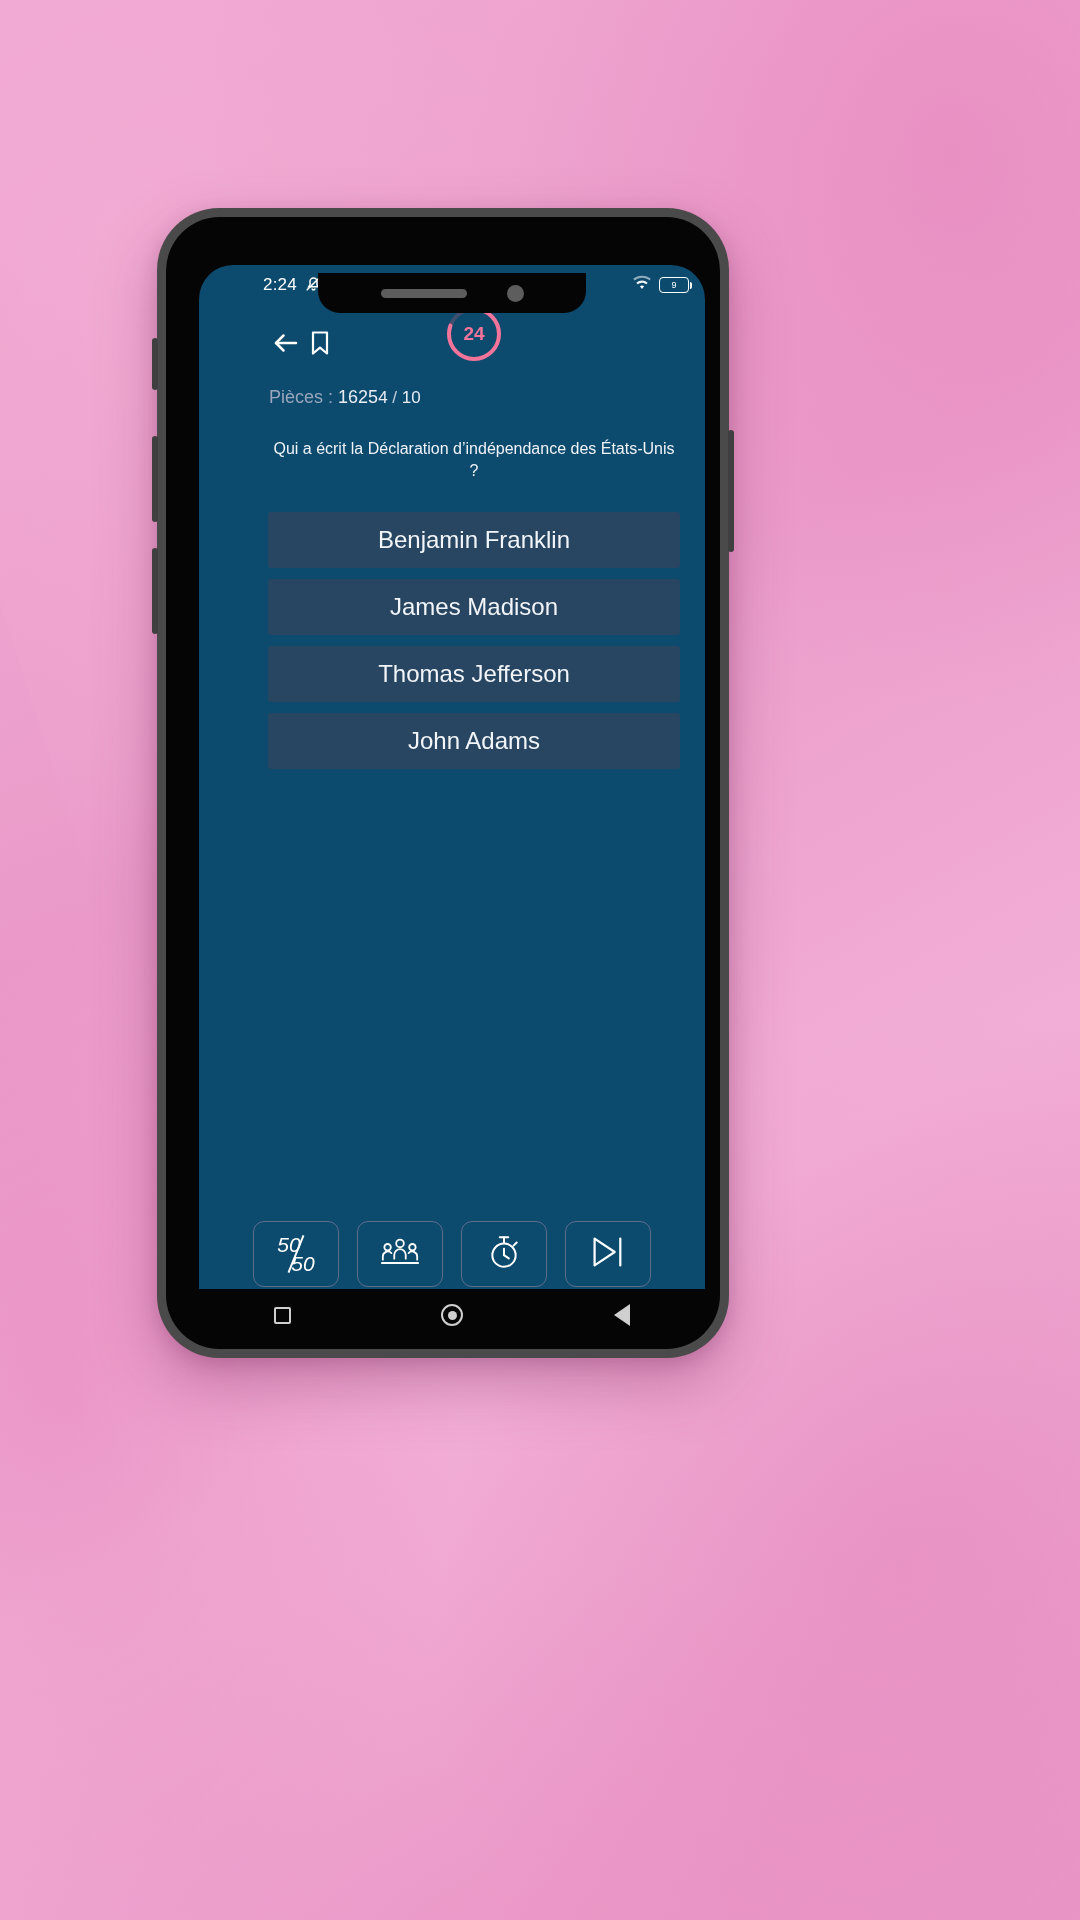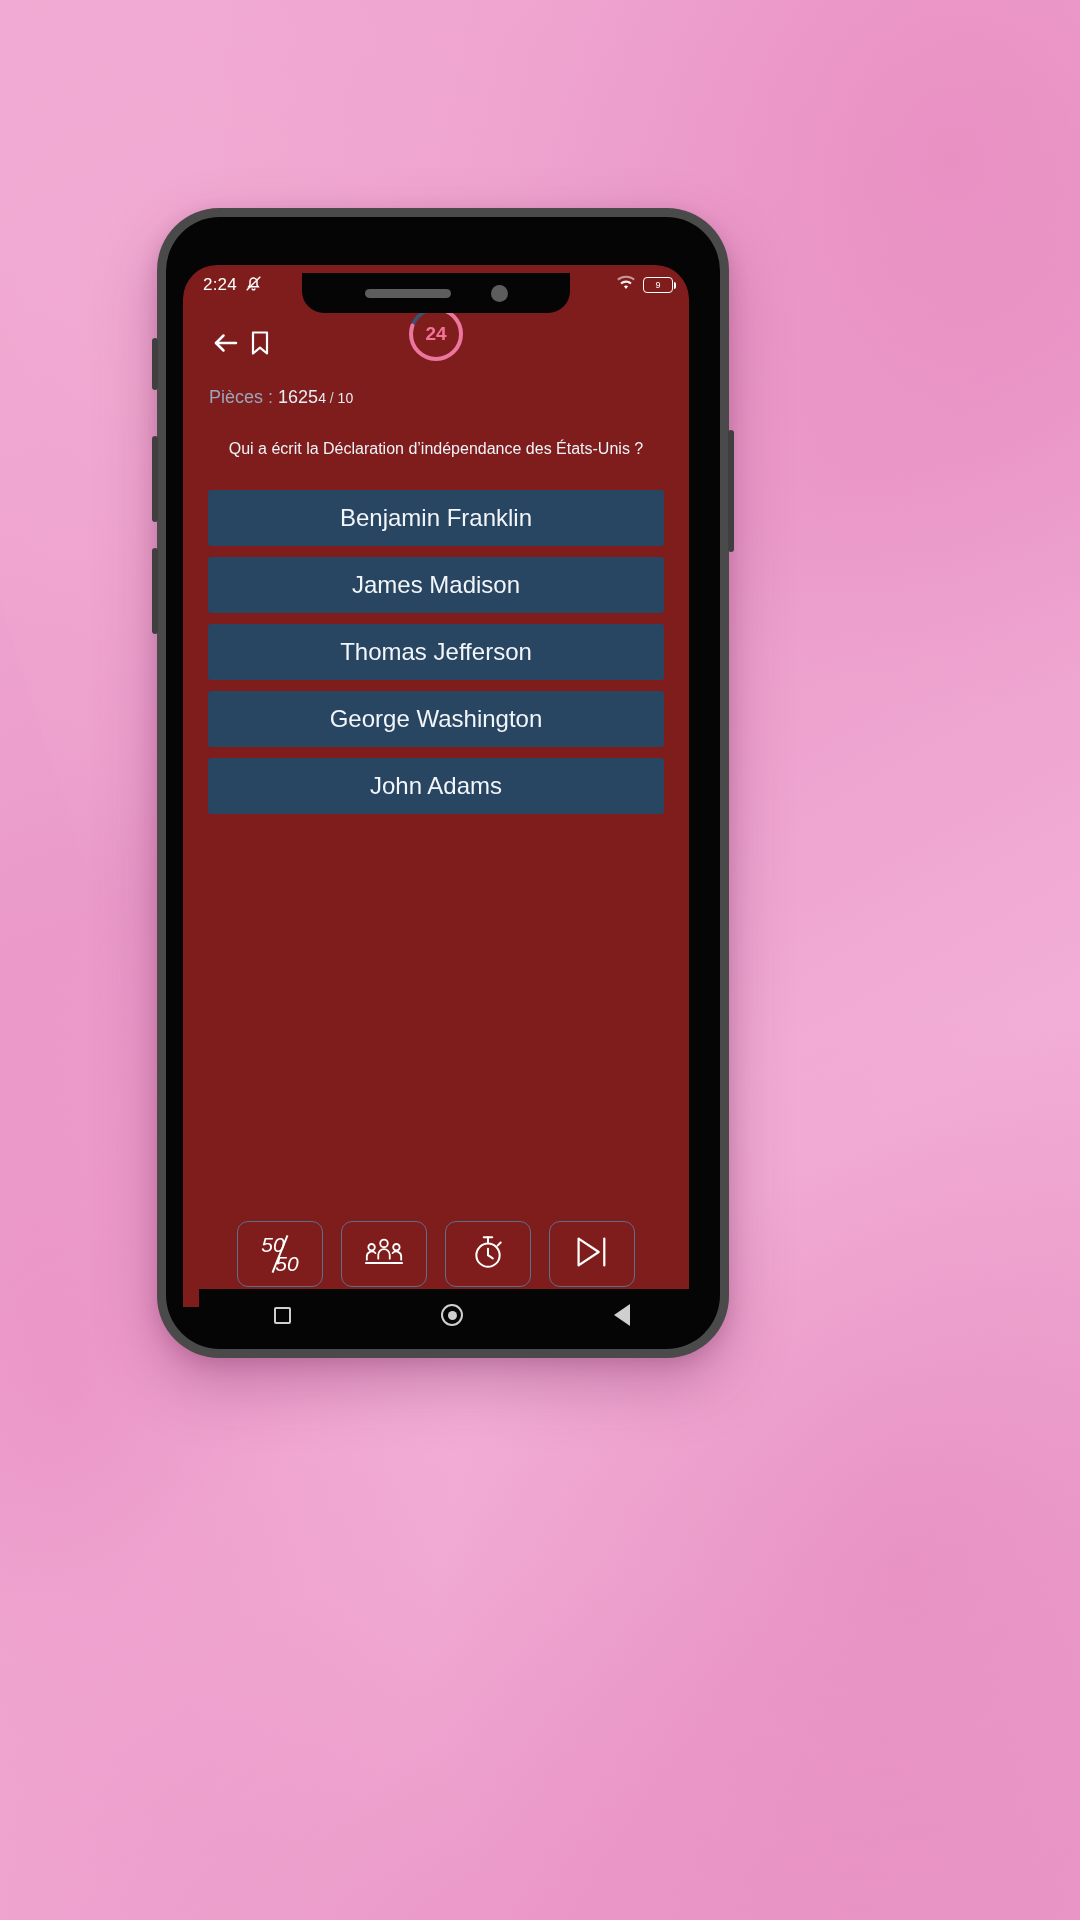--- a/index.html
+++ b/index.html
@@ -52,26 +52,27 @@
   }
 
   
   .side-btn { position:absolute; background:#3f3f3f; border-radius:4px; }
   .sb-left  { left:-5px; width:6px; }
   .sb-right { right:-5px; width:6px; }
 
   
   #screen {
     position:absolute;
-    left:17px; top:48px;
+    left:33px; top:48px;
     width:506px; height:1042px;
-    background:#7f1d1d;
+    background:#0c4a6e;
     border-top-left-radius:34px;
     border-top-right-radius:34px;
     overflow:hidden;
+    padding-left:44px;
   }
 
   
   #notch {
     position:absolute; left:50%; transform:translateX(-50%);
     top:8px; width:268px; height:40px;
     background:#050505; border-radius:0 0 22px 22px;
     z-index:30;
     display:flex; align-items:center; justify-content:center; gap:40px;
   }
@@ -122,21 +123,21 @@
   }
 
   
   #info-row {
     display:flex; align-items:center; 
     padding:6px 26px 0 26px;
     font-size:18px;
   }
   .pieces-label { color:#9aa6bb; }
   .pieces-value { color:#e9edf4; }
-  #progress { color:#e9edf4; font-size:14px; }
+  #progress { color:#e9edf4; font-size:17px; }
   #progress .sep { color:#c9d1de; }
 
   
   #question {
     color:#f0f3f8;
     font-size:16px;
     line-height:1.38;
     text-align:center;
     padding:30px 30px 0 30px;
   }
@@ -281,21 +282,20 @@
           <span>10</span>
         </div>
       </div>
 
       <div id="question">Qui a écrit la Déclaration d’indépendance des États-Unis ?</div>
 
       <div id="answers">
         <div class="answer">Benjamin Franklin</div>
         <div class="answer">James Madison</div>
         <div class="answer">Thomas Jefferson</div>
-        <div class="answer">George Washington</div>
         <div class="answer">John Adams</div>
       </div>
 
       <div id="lifelines">
 
         <div class="lifeline">
           <div class="lf-5050">
             <span class="top">50</span>
             <span class="bot">50</span>
             <span class="slash"></span>

